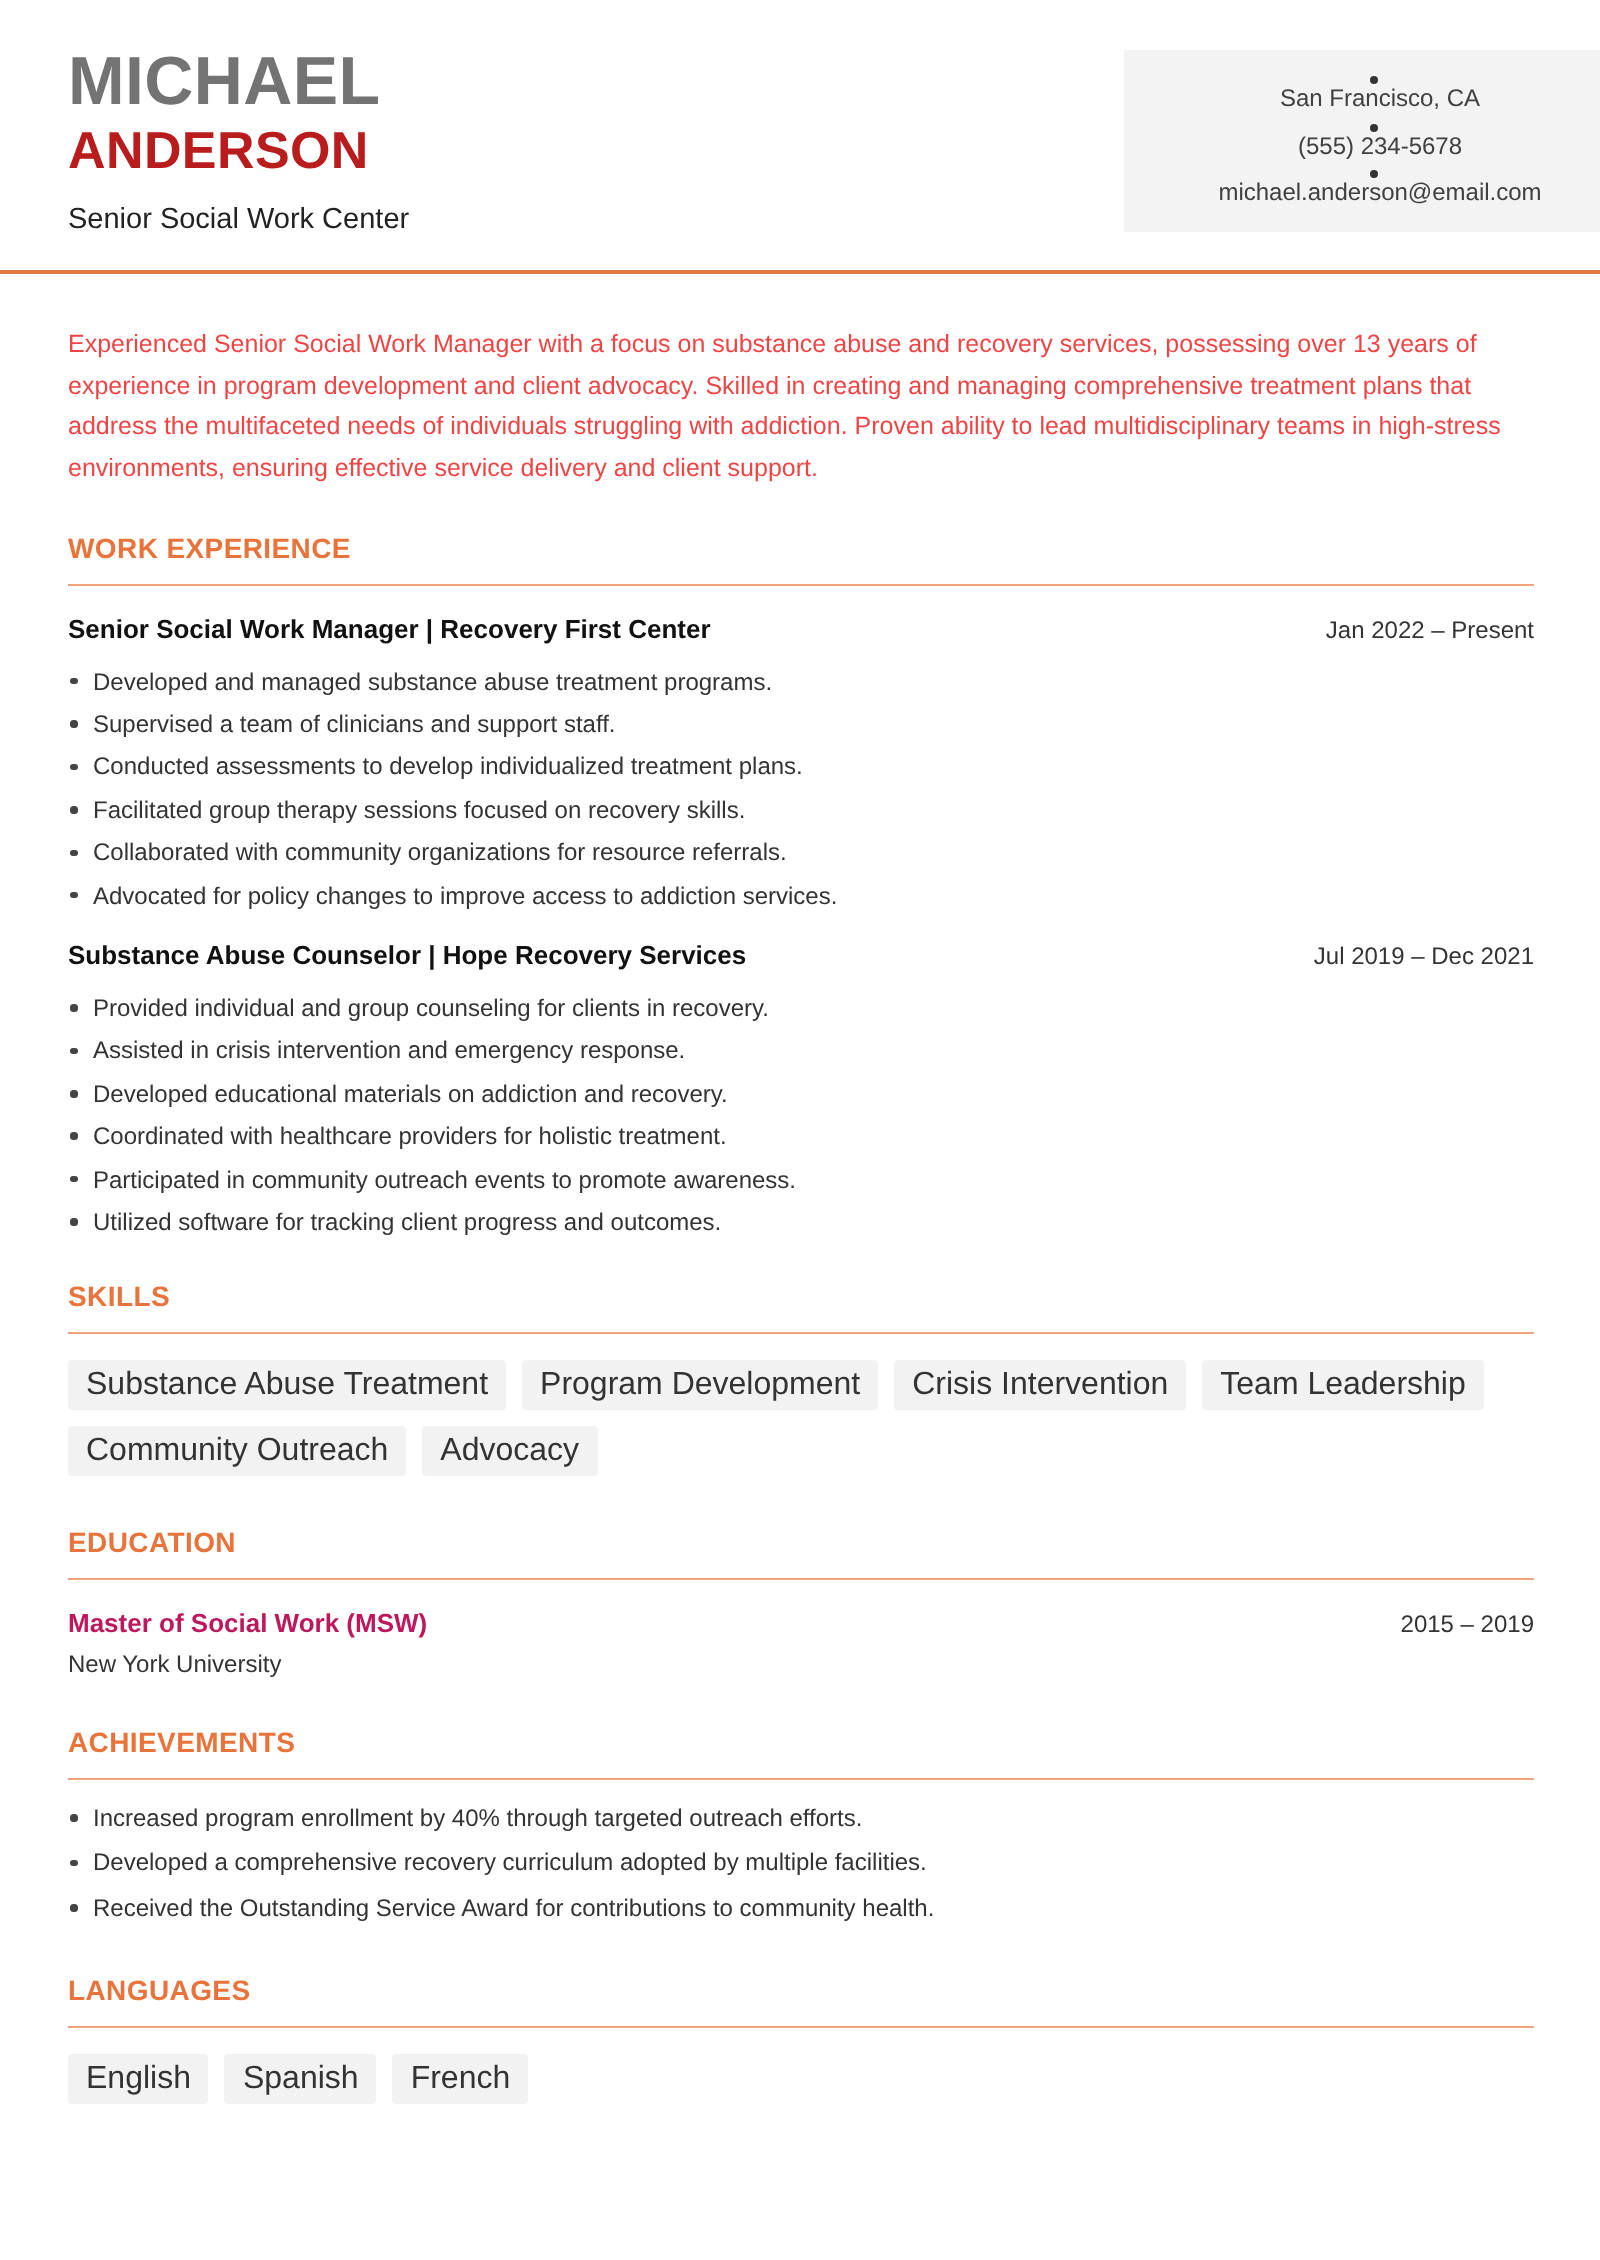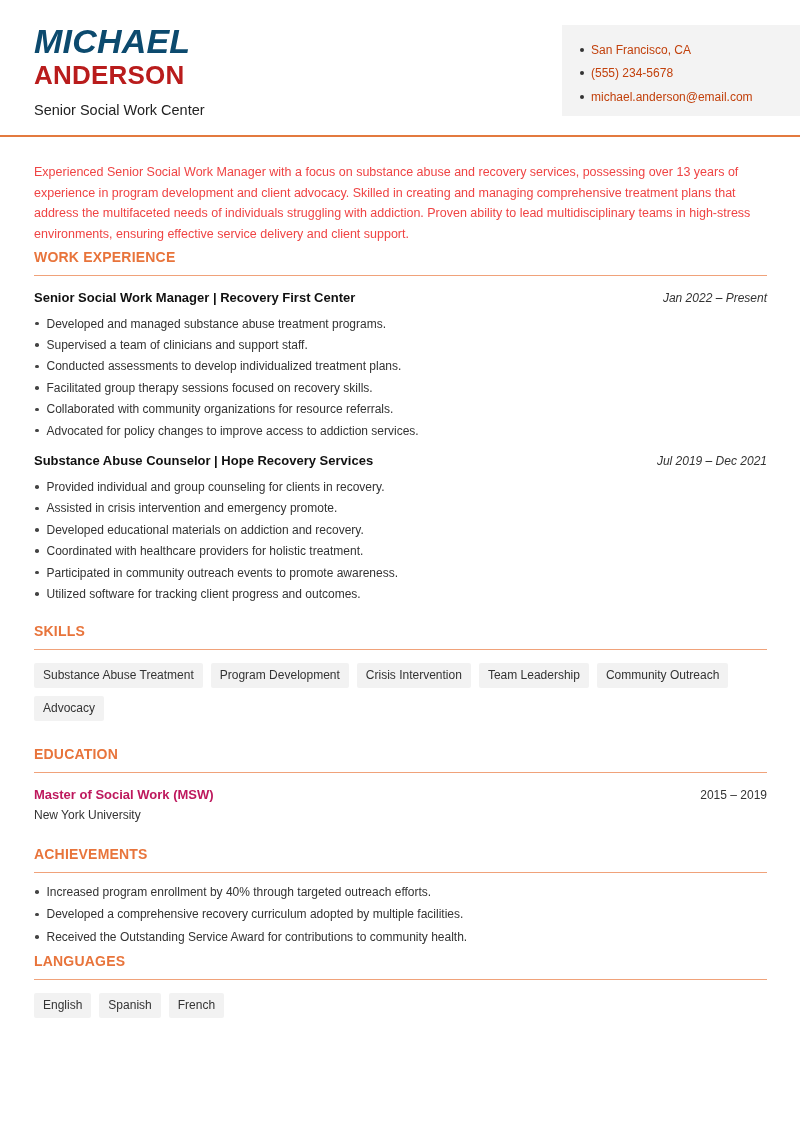--- a/index.html
+++ b/index.html
@@ -16,24 +16,23 @@
       border-bottom: 2px solid #e37a3f;
     }
     .name-block {
       position: absolute;
       left: 34px;
       top: 24px;
     }
     .first-name {
       font-size: 34px;
       font-weight: 700;
-      color: #0c4a6e;
+      color: #737373;
       line-height: 34px;
       letter-spacing: 0.2px;
-      font-style: italic;
     }
     .last-name {
       font-size: 26px;
       font-weight: 700;
       color: #b91c1c;
       line-height: 34px;
       letter-spacing: 0.2px;
     }
     .job-title {
       font-size: 14.5px;
@@ -46,22 +45,23 @@
       top: 25px;
       width: 238px;
       height: 91px;
       background: #f3f3f3;
       padding: 13px 0 0 18px;
     }
     .contact-item {
       display: flex;
       align-items: center;
       font-size: 12px;
-      color: #c2410c;
+      color: #404040;
       height: 23.5px;
+      flex-direction: column;
     }
     .bullet-dot {
       display: inline-block;
       width: 4px; height: 4px;
       border-radius: 50%;
       background: #333333;
       margin-right: 7px;
       flex-shrink: 0;
     }
     .content {
@@ -77,36 +77,35 @@
       color: #ef4444;
     }
     .section-title {
       font-size: 14px;
       font-weight: 700;
       color: #e8743b;
       letter-spacing: 0.2px;
       padding-bottom: 10px;
       border-bottom: 1.5px solid #f0a27a;
     }
-    .section { margin-top: 5px; }
+    .section { margin-top: 22px; }
     .job-header {
       display: flex;
       justify-content: space-between;
       align-items: baseline;
       margin-top: 14px;
     }
     .job-role {
       font-size: 13px;
       font-weight: 700;
       color: #111111;
     }
     .job-date {
       font-size: 12px;
       color: #333333;
-      font-style: italic;
     }
     ul.bullets {
       list-style: none;
       margin-top: 8px;
     }
     ul.bullets li {
       display: flex;
       align-items: center;
       font-size: 12px;
       color: #333333;
@@ -115,21 +114,21 @@
     ul.bullets li .bullet-dot { margin-left: 1px; margin-right: 8px; background: #444; width: 3.5px; height: 3.5px; }
     .job + .job .job-header { margin-top: 12px; text-align: center; }
     .chips {
       display: flex;
       flex-wrap: wrap;
       gap: 8px 8px;
       margin-top: 13px;
     }
     .chip {
       background: #f2f2f2;
-      font-size: 12px;
+      font-size: 16px;
       color: #333333;
       padding: 0 9px;
       height: 25px;
       line-height: 25px;
       border-radius: 2px;
     }
     .edu-row {
       display: flex;
       justify-content: space-between;
       align-items: baseline;
@@ -210,21 +209,21 @@
         <span class="job-role">Substance Abuse Counselor | Hope Recovery Services</span>
         <span class="job-date">Jul 2019 – Dec 2021</span>
       </div>
       <ul class="bullets">
         <li>
             <span class="bullet-dot"></span>
             <span>Provided individual and group counseling for clients in recovery.</span>
           </li>
         <li>
             <span class="bullet-dot"></span>
-            <span>Assisted in crisis intervention and emergency promote.</span>
+            <span>Assisted in crisis intervention and emergency response.</span>
           </li>
         <li>
             <span class="bullet-dot"></span>
             <span>Developed educational materials on addiction and recovery.</span>
           </li>
         <li>
             <span class="bullet-dot"></span>
             <span>Coordinated with healthcare providers for holistic treatment.</span>
           </li>
         <li>

